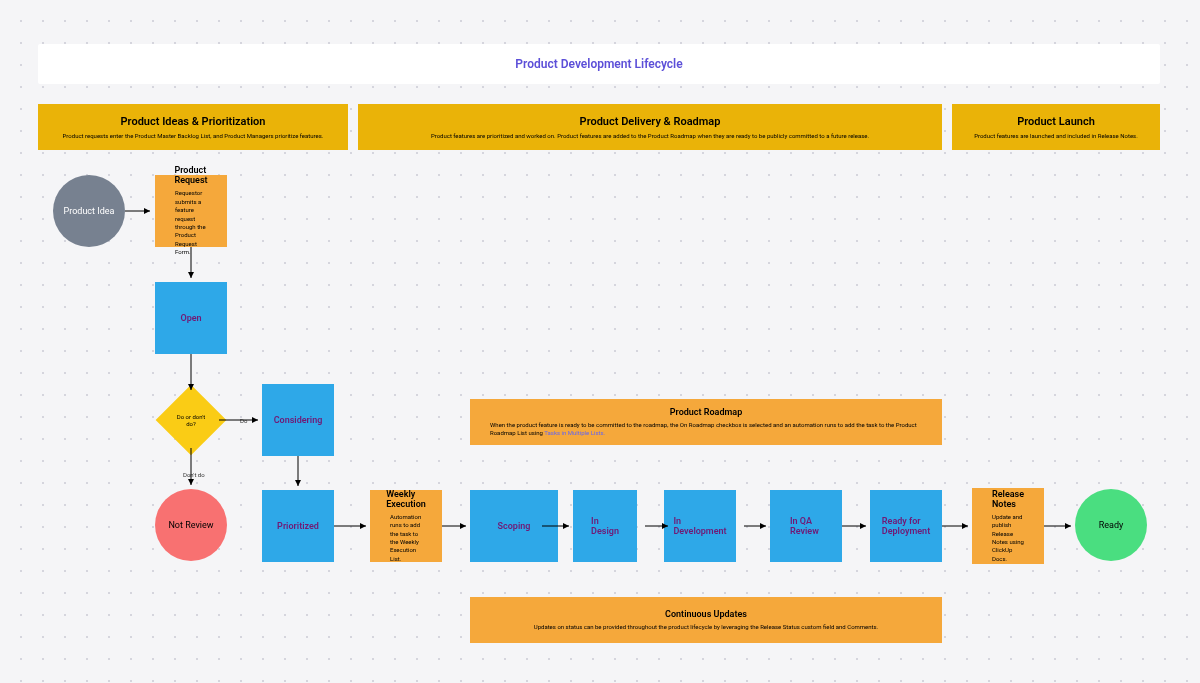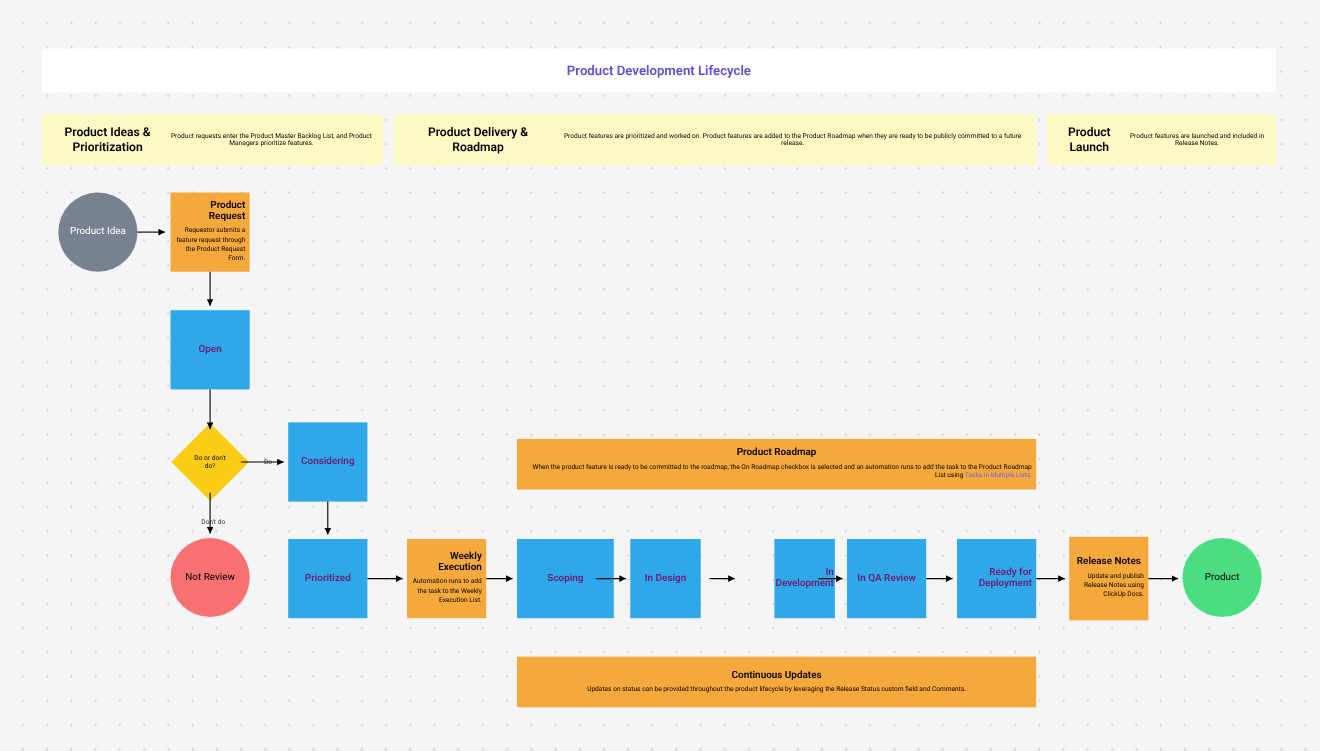--- a/index.html
+++ b/index.html
@@ -1,43 +1,43 @@
 <!DOCTYPE html>
 <html><head>
 <meta charset="utf-8">
 <style>
 *{box-sizing:border-box;margin:0;padding:0;font-family:-apple-system,BlinkMacSystemFont,"Segoe UI",Roboto,Helvetica,Arial,sans-serif}
 body{background:#f5f5f7;width:1200px;height:683px;overflow:hidden;position:relative}
 .dot-grid{position:absolute;inset:0;background-image:radial-gradient(circle,#d5d5dd 1px,transparent 1px);background-size:22px 22px;background-position:10px 10px}
 .canvas{position:absolute;inset:0}
 .title-bar{position:absolute;left:38px;top:44px;width:1122px;height:40px;background:#fff;display:flex;align-items:center;justify-content:center;border-radius:2px}
 .title-bar span{color:#5c4fd8;font-size:12px;font-weight:600}
-.section-header{position:absolute;background:#fef9c3;display:flex;align-items:center;justify-content:center;gap:4px;color:#000;text-align:center;padding:4px 8px}
+.section-header{position:absolute;background:#eab308;display:flex;flex-direction:column;align-items:center;justify-content:center;gap:4px;color:#000;text-align:center;padding:4px 8px}
 .section-header .t{font-size:11px;font-weight:600}
 .section-header .s{font-size:6px;font-weight:400}
 .sec1{left:38px;top:104px;width:310px;height:46px}
 .sec2{left:358px;top:104px;width:584px;height:46px}
 .sec3{left:952px;top:104px;width:208px;height:46px}
 .circle{position:absolute;border-radius:50%;display:flex;align-items:center;justify-content:center;font-size:9px;font-weight:400;color:#000;text-align:center}
 .c-idea{left:53px;top:175px;width:72px;height:72px;background:#778190;color:#fff}
 .c-notdoing{left:155px;top:489px;width:72px;height:72px;background:#f87171}
 .c-closed{left:1075px;top:489px;width:72px;height:72px;background:#4ade80}
-.rect{position:absolute;display:flex;flex-direction:column;align-items:center;justify-content:center;text-align:right;padding:4px}
+.rect{position:absolute;display:flex;flex-direction:column;align-items:center;justify-content:center;text-align:left;padding:20px}
 .blue{background:#2ea8e8;color:#701a75}
 .orange{background:#f5a83b;color:#000}
 .rect .t{font-size:9px;font-weight:600}
 .rect .s{font-size:6px;font-weight:400;line-height:1.4;margin-top:4px}
 .r-request{left:155px;top:175px;width:72px;height:72px}
 .r-open{left:155px;top:282px;width:72px;height:72px}
 .r-consider{left:262px;top:384px;width:72px;height:72px}
 .r-prior{left:262px;top:490px;width:72px;height:72px}
 .r-weekly{left:370px;top:490px;width:72px;height:72px}
 .r-scope{left:470px;top:490px;width:88px;height:72px}
 .r-design{left:573px;top:490px;width:64px;height:72px}
-.r-dev{left:704px;top:490px;width:55px;height:72px}
+.r-dev{left:664px;top:490px;width:72px;height:72px}
 .r-qa{left:770px;top:490px;width:72px;height:72px}
 .r-ready{left:870px;top:490px;width:72px;height:72px}
 .r-notes{left:972px;top:488px;width:72px;height:76px}
 .r-roadmap{left:470px;top:399px;width:472px;height:46px}
 .r-cont{left:470px;top:597px;width:472px;height:46px}
 .diamond{position:absolute;width:50px;height:50px;left:166px;top:395px}
 .diamond-shape{width:100%;height:100%;background:#facc15;transform:rotate(45deg)}
 .diamond-text{position:absolute;inset:0;display:flex;align-items:center;justify-content:center;font-size:6px;text-align:center;color:#000;padding:8px}
 .edge-label{position:absolute;font-size:6px;color:#333}
 .el-do{left:240px;top:417px}
@@ -119,21 +119,21 @@
 <div class="rect blue r-ready">
       <div class="t">Ready for Deployment</div>
     </div>
 
 <div class="rect orange r-notes">
   <div class="t">Release Notes</div>
   <div class="s">Update and publish Release Notes using ClickUp Docs.</div>
 </div>
 
 <div class="circle c-closed">
-      <span>Product</span>
+      <span>Ready</span>
     </div>
 
 <div class="rect orange r-roadmap">
   <div class="t">Product Roadmap</div>
   <div class="s"><span>When the product feature is ready to be committed to the roadmap, the On Roadmap checkbox is selected and an automation runs to add the task to the Product Roadmap List using </span><span class="link">Tasks in Multiple Lists.</span></div>
 </div>
 
 <div class="rect orange r-cont">
   <div class="t">Continuous Updates</div>
   <div class="s">Updates on status can be provided throughout the product lifecycle by leveraging the Release Status custom field and Comments.</div>

